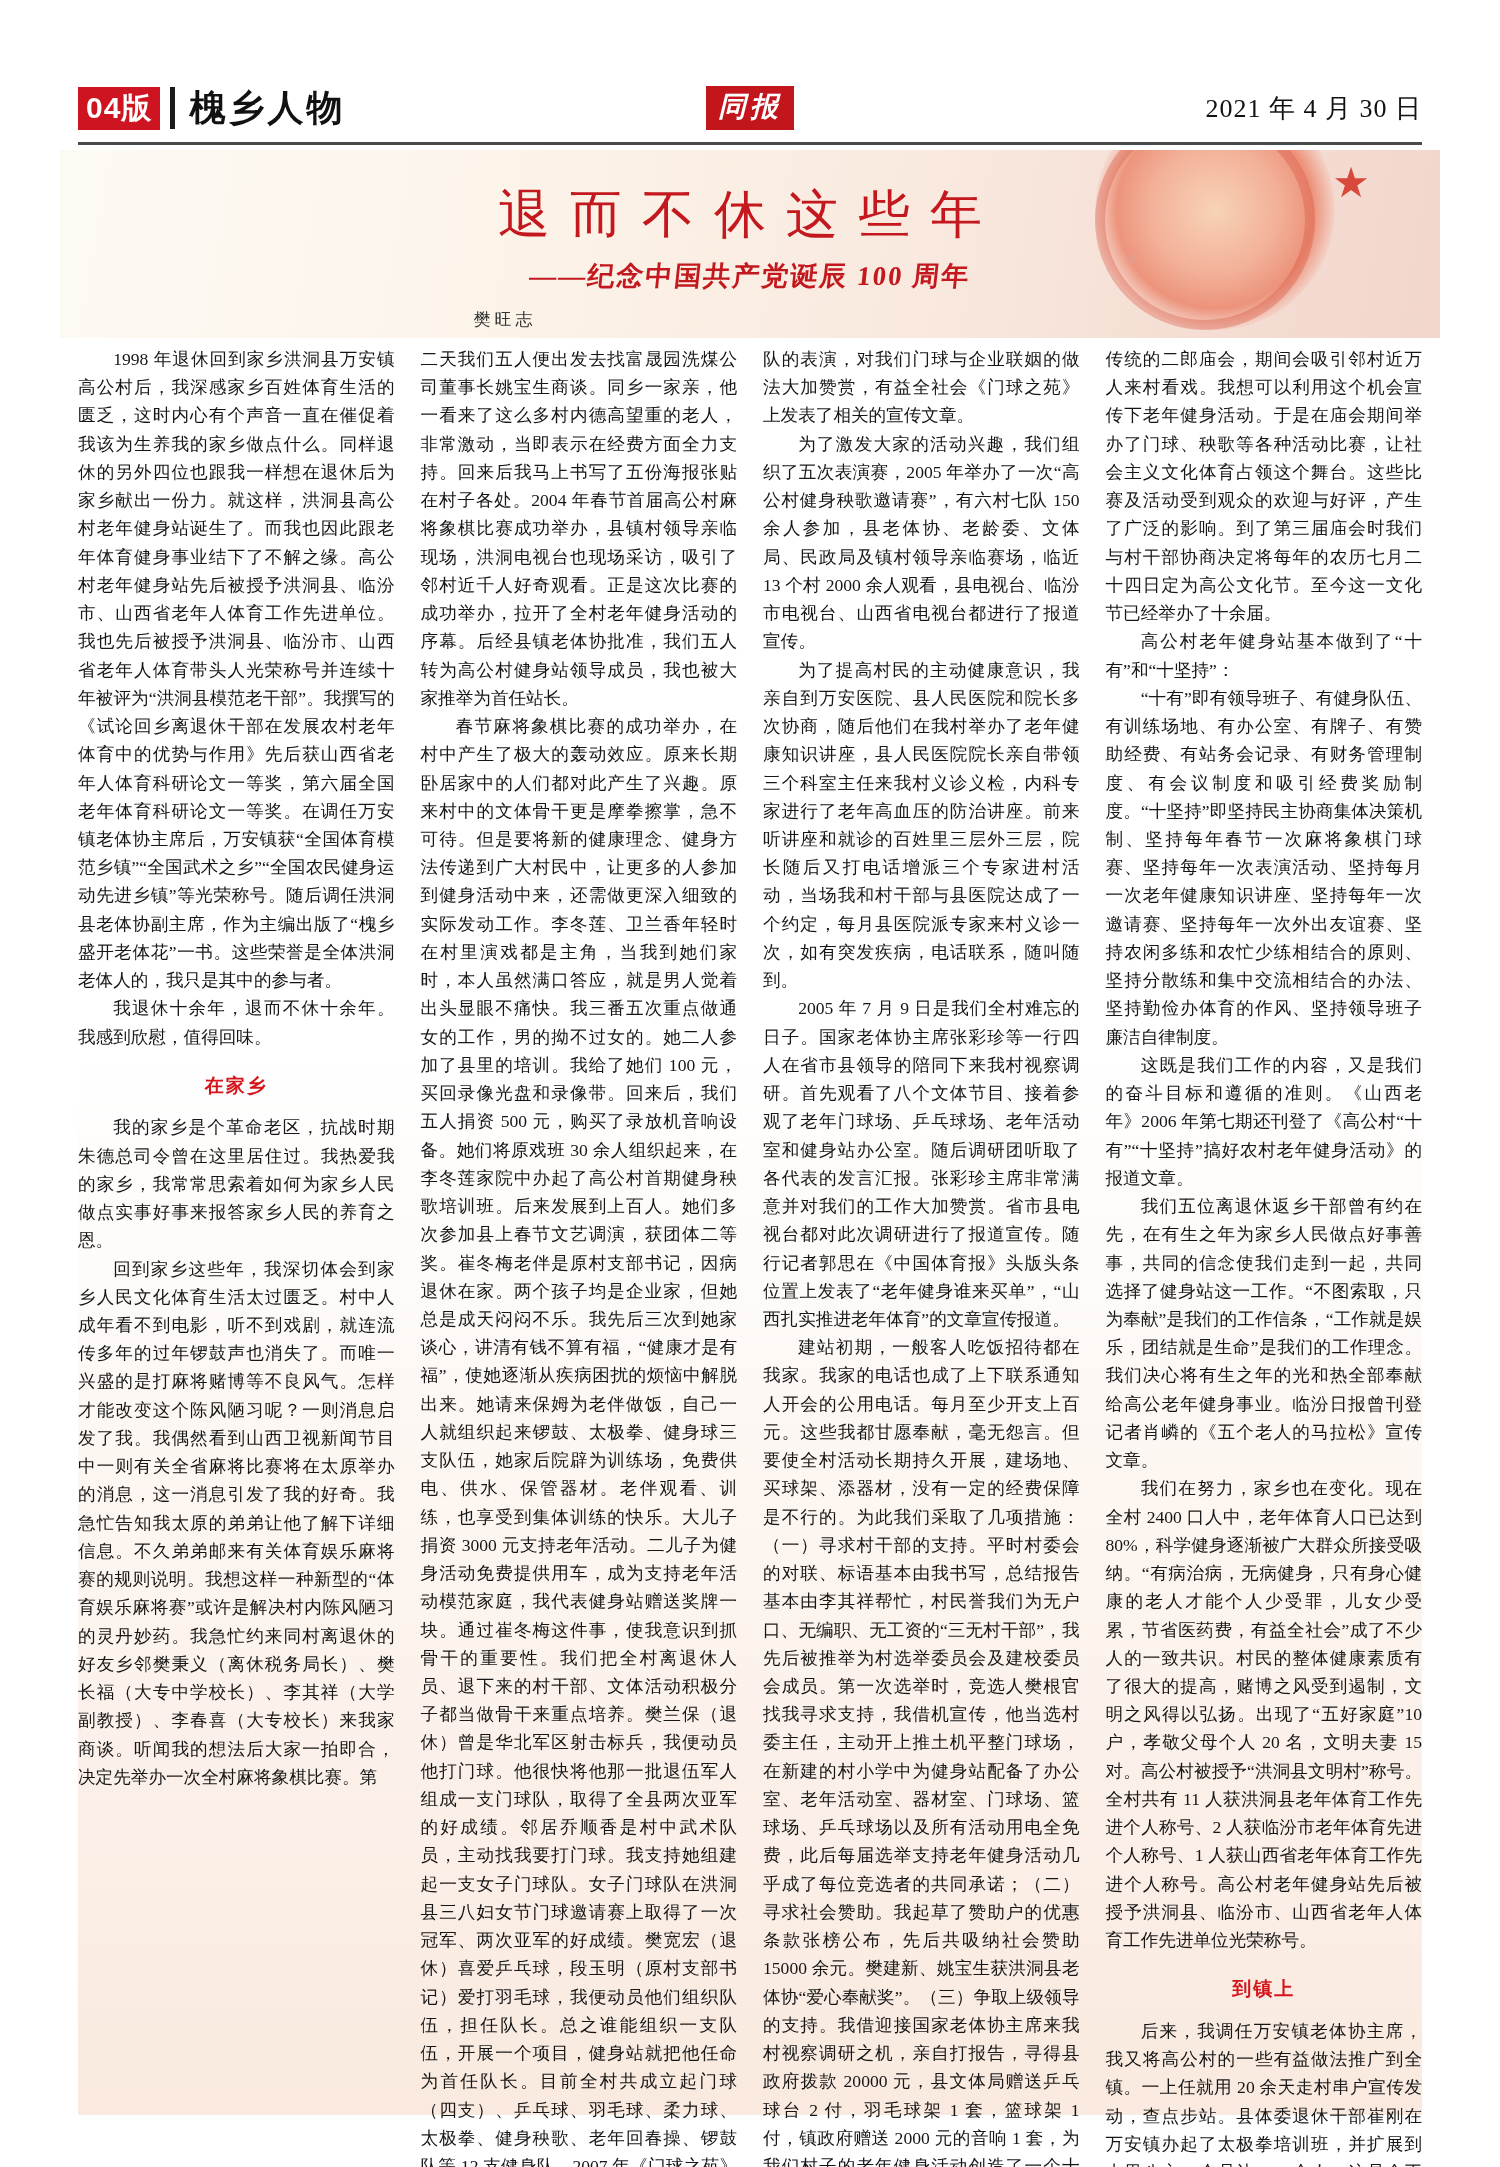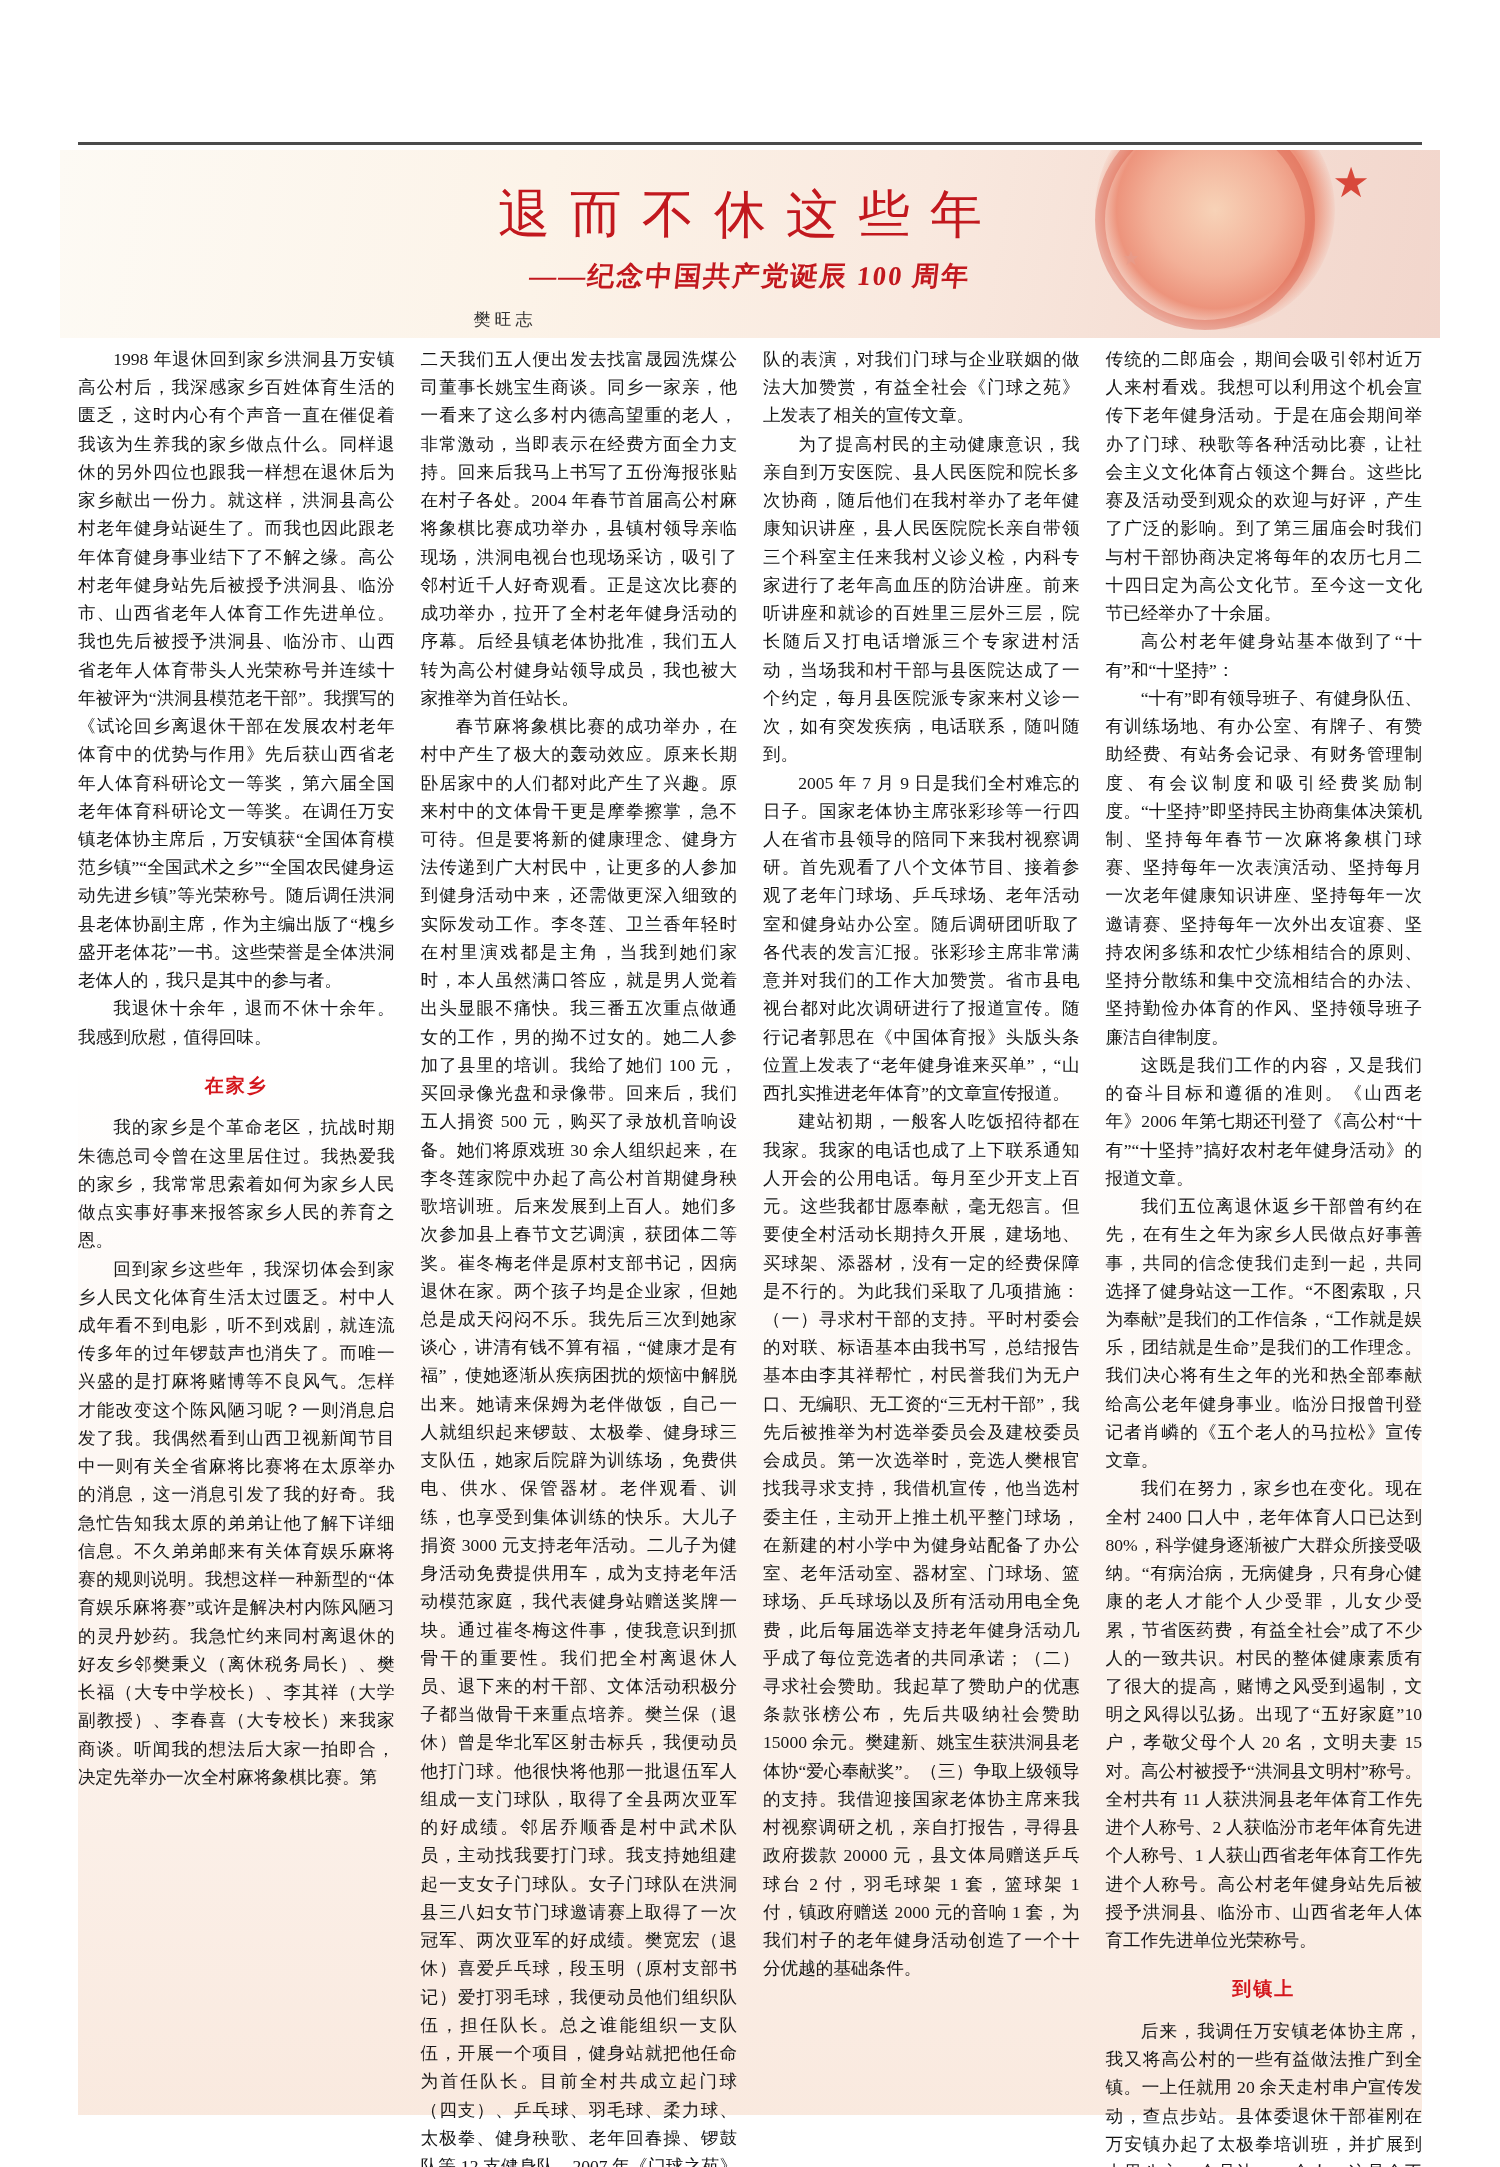--- a/index.html
+++ b/index.html
@@ -50,20 +50,27 @@
   .col p{margin:0;text-indent:2em;}
   .col p.cont{text-indent:0;}
   .sec-heading{color:#d4161c;text-align:center;font-size:19px;font-weight:bold;
           margin:20px 8px 12px;letter-spacing:2px;}
 </style>
 </head>
 <body>
 
 <div class="page">
 
+  <div class="header">
+    <span class="edition-badge">04版</span>
+    <span class="head-divider"></span>
+    <span class="section-title">槐乡人物</span>
+    <span class="masthead-logo">同报</span>
+    <span class="pub-date">2021 年 4 月 30 日</span>
+  </div>
   <div class="header-rule"></div>
 
   <div class="banner">
     <div class="emblem"></div>
     <div class="emblem-ring"></div>
     <div class="banner-star">★</div>
     <div class="banner-star2">★</div>
     <div class="article-title">退而不休这些年</div>
     <div class="article-subtitle">——纪念中国共产党诞辰 100 周年</div>
     <div class="article-author">樊旺志</div>
@@ -79,20 +86,21 @@
       <p>回到家乡这些年，我深切体会到家乡人民文化体育生活太过匮乏。村中人成年看不到电影，听不到戏剧，就连流传多年的过年锣鼓声也消失了。而唯一兴盛的是打麻将赌博等不良风气。怎样才能改变这个陈风陋习呢？一则消息启发了我。我偶然看到山西卫视新闻节目中一则有关全省麻将比赛将在太原举办的消息，这一消息引发了我的好奇。我急忙告知我太原的弟弟让他了解下详细信息。不久弟弟邮来有关体育娱乐麻将赛的规则说明。我想这样一种新型的“体育娱乐麻将赛”或许是解决村内陈风陋习的灵丹妙药。我急忙约来同村离退休的好友乡邻樊秉义（离休税务局长）、樊长福（大专中学校长）、李其祥（大学副教授）、李春喜（大专校长）来我家商谈。听闻我的想法后大家一拍即合，决定先举办一次全村麻将象棋比赛。第</p>
     </div>
 
     <div class="col">
       <p class="cont">二天我们五人便出发去找富晟园洗煤公司董事长姚宝生商谈。同乡一家亲，他一看来了这么多村内德高望重的老人，非常激动，当即表示在经费方面全力支持。回来后我马上书写了五份海报张贴在村子各处。2004 年春节首届高公村麻将象棋比赛成功举办，县镇村领导亲临现场，洪洞电视台也现场采访，吸引了邻村近千人好奇观看。正是这次比赛的成功举办，拉开了全村老年健身活动的序幕。后经县镇老体协批准，我们五人转为高公村健身站领导成员，我也被大家推举为首任站长。</p>
       <p>春节麻将象棋比赛的成功举办，在村中产生了极大的轰动效应。原来长期卧居家中的人们都对此产生了兴趣。原来村中的文体骨干更是摩拳擦掌，急不可待。但是要将新的健康理念、健身方法传递到广大村民中，让更多的人参加到健身活动中来，还需做更深入细致的实际发动工作。李冬莲、卫兰香年轻时在村里演戏都是主角，当我到她们家时，本人虽然满口答应，就是男人觉着出头显眼不痛快。我三番五次重点做通女的工作，男的拗不过女的。她二人参加了县里的培训。我给了她们 100 元，买回录像光盘和录像带。回来后，我们五人捐资 500 元，购买了录放机音响设备。她们将原戏班 30 余人组织起来，在李冬莲家院中办起了高公村首期健身秧歌培训班。后来发展到上百人。她们多次参加县上春节文艺调演，获团体二等奖。崔冬梅老伴是原村支部书记，因病退休在家。两个孩子均是企业家，但她总是成天闷闷不乐。我先后三次到她家谈心，讲清有钱不算有福，“健康才是有福”，使她逐渐从疾病困扰的烦恼中解脱出来。她请来保姆为老伴做饭，自己一人就组织起来锣鼓、太极拳、健身球三支队伍，她家后院辟为训练场，免费供电、供水、保管器材。老伴观看、训练，也享受到集体训练的快乐。大儿子捐资 3000 元支持老年活动。二儿子为健身活动免费提供用车，成为支持老年活动模范家庭，我代表健身站赠送奖牌一块。通过崔冬梅这件事，使我意识到抓骨干的重要性。我们把全村离退休人员、退下来的村干部、文体活动积极分子都当做骨干来重点培养。樊兰保（退休）曾是华北军区射击标兵，我便动员他打门球。他很快将他那一批退伍军人组成一支门球队，取得了全县两次亚军的好成绩。邻居乔顺香是村中武术队员，主动找我要打门球。我支持她组建起一支女子门球队。女子门球队在洪洞县三八妇女节门球邀请赛上取得了一次冠军、两次亚军的好成绩。樊宽宏（退休）喜爱乒乓球，段玉明（原村支部书记）爱打羽毛球，我便动员他们组织队伍，担任队长。总之谁能组织一支队伍，开展一个项目，健身站就把他任命为首任队长。目前全村共成立起门球（四支）、乒乓球、羽毛球、柔力球、太极拳、健身秧歌、老年回春操、锣鼓队等 12 支健身队。2007 年《门球之苑》主编甘霖来到我村视察调研，听取了我的汇报，观看了全县唯一一支少儿门球</p>
     </div>
 
     <div class="col">
       <p class="cont">队的表演，对我们门球与企业联姻的做法大加赞赏，有益全社会《门球之苑》上发表了相关的宣传文章。</p>
+      <p>为了激发大家的活动兴趣，我们组织了五次表演赛，2005 年举办了一次“高公村健身秧歌邀请赛”，有六村七队 150 余人参加，县老体协、老龄委、文体局、民政局及镇村领导亲临赛场，临近 13 个村 2000 余人观看，县电视台、临汾市电视台、山西省电视台都进行了报道宣传。</p>
       <p>为了提高村民的主动健康意识，我亲自到万安医院、县人民医院和院长多次协商，随后他们在我村举办了老年健康知识讲座，县人民医院院长亲自带领三个科室主任来我村义诊义检，内科专家进行了老年高血压的防治讲座。前来听讲座和就诊的百姓里三层外三层，院长随后又打电话增派三个专家进村活动，当场我和村干部与县医院达成了一个约定，每月县医院派专家来村义诊一次，如有突发疾病，电话联系，随叫随到。</p>
       <p>2005 年 7 月 9 日是我们全村难忘的日子。国家老体协主席张彩珍等一行四人在省市县领导的陪同下来我村视察调研。首先观看了八个文体节目、接着参观了老年门球场、乒乓球场、老年活动室和健身站办公室。随后调研团听取了各代表的发言汇报。张彩珍主席非常满意并对我们的工作大加赞赏。省市县电视台都对此次调研进行了报道宣传。随行记者郭思在《中国体育报》头版头条位置上发表了“老年健身谁来买单”，“山西扎实推进老年体育”的文章宣传报道。</p>
       <p>建站初期，一般客人吃饭招待都在我家。我家的电话也成了上下联系通知人开会的公用电话。每月至少开支上百元。这些我都甘愿奉献，毫无怨言。但要使全村活动长期持久开展，建场地、买球架、添器材，没有一定的经费保障是不行的。为此我们采取了几项措施：（一）寻求村干部的支持。平时村委会的对联、标语基本由我书写，总结报告基本由李其祥帮忙，村民誉我们为无户口、无编职、无工资的“三无村干部”，我先后被推举为村选举委员会及建校委员会成员。第一次选举时，竞选人樊根官找我寻求支持，我借机宣传，他当选村委主任，主动开上推土机平整门球场，在新建的村小学中为健身站配备了办公室、老年活动室、器材室、门球场、篮球场、乒乓球场以及所有活动用电全免费，此后每届选举支持老年健身活动几乎成了每位竞选者的共同承诺；（二）寻求社会赞助。我起草了赞助户的优惠条款张榜公布，先后共吸纳社会赞助 15000 余元。樊建新、姚宝生获洪洞县老体协“爱心奉献奖”。（三）争取上级领导的支持。我借迎接国家老体协主席来我村视察调研之机，亲自打报告，寻得县政府拨款 20000 元，县文体局赠送乒乓球台 2 付，羽毛球架 1 套，篮球架 1 付，镇政府赠送 2000 元的音响 1 套，为我们村子的老年健身活动创造了一个十分优越的基础条件。</p>
 
     </div>
 
     <div class="col">
       <p class="cont">传统的二郎庙会，期间会吸引邻村近万人来村看戏。我想可以利用这个机会宣传下老年健身活动。于是在庙会期间举办了门球、秧歌等各种活动比赛，让社会主义文化体育占领这个舞台。这些比赛及活动受到观众的欢迎与好评，产生了广泛的影响。到了第三届庙会时我们与村干部协商决定将每年的农历七月二十四日定为高公文化节。至今这一文化节已经举办了十余届。</p>
       <p>高公村老年健身站基本做到了“十有”和“十坚持”：</p>
       <p>“十有”即有领导班子、有健身队伍、有训练场地、有办公室、有牌子、有赞助经费、有站务会记录、有财务管理制度、有会议制度和吸引经费奖励制度。“十坚持”即坚持民主协商集体决策机制、坚持每年春节一次麻将象棋门球赛、坚持每年一次表演活动、坚持每月一次老年健康知识讲座、坚持每年一次邀请赛、坚持每年一次外出友谊赛、坚持农闲多练和农忙少练相结合的原则、坚持分散练和集中交流相结合的办法、坚持勤俭办体育的作风、坚持领导班子廉洁自律制度。</p>

